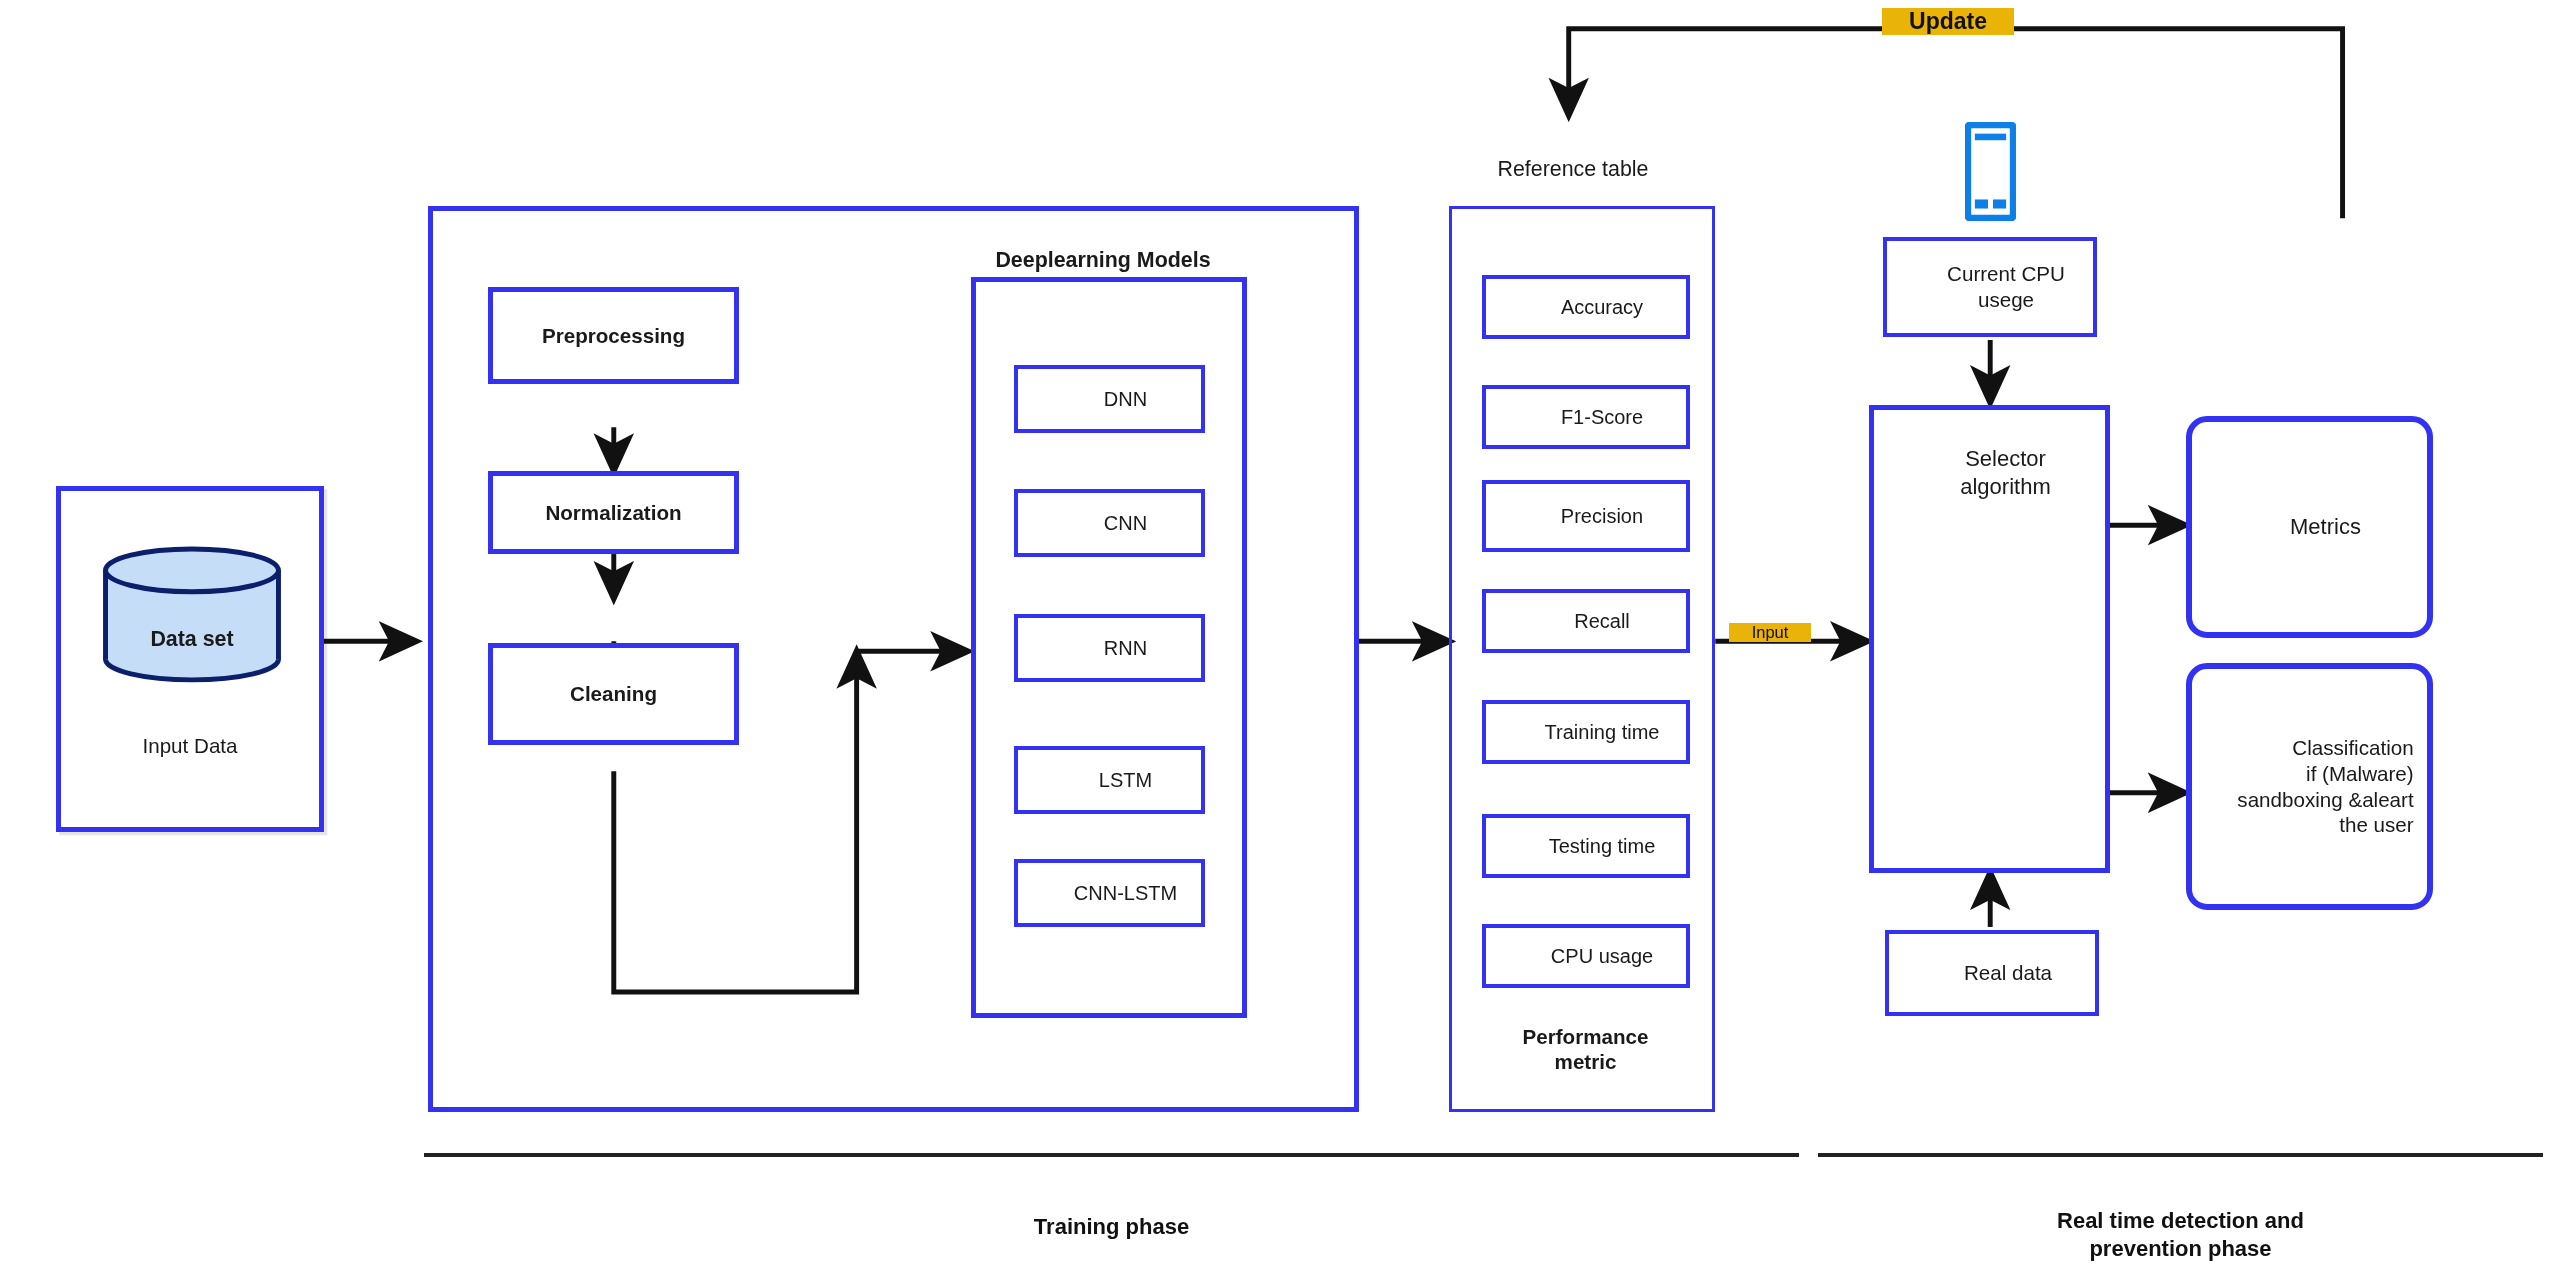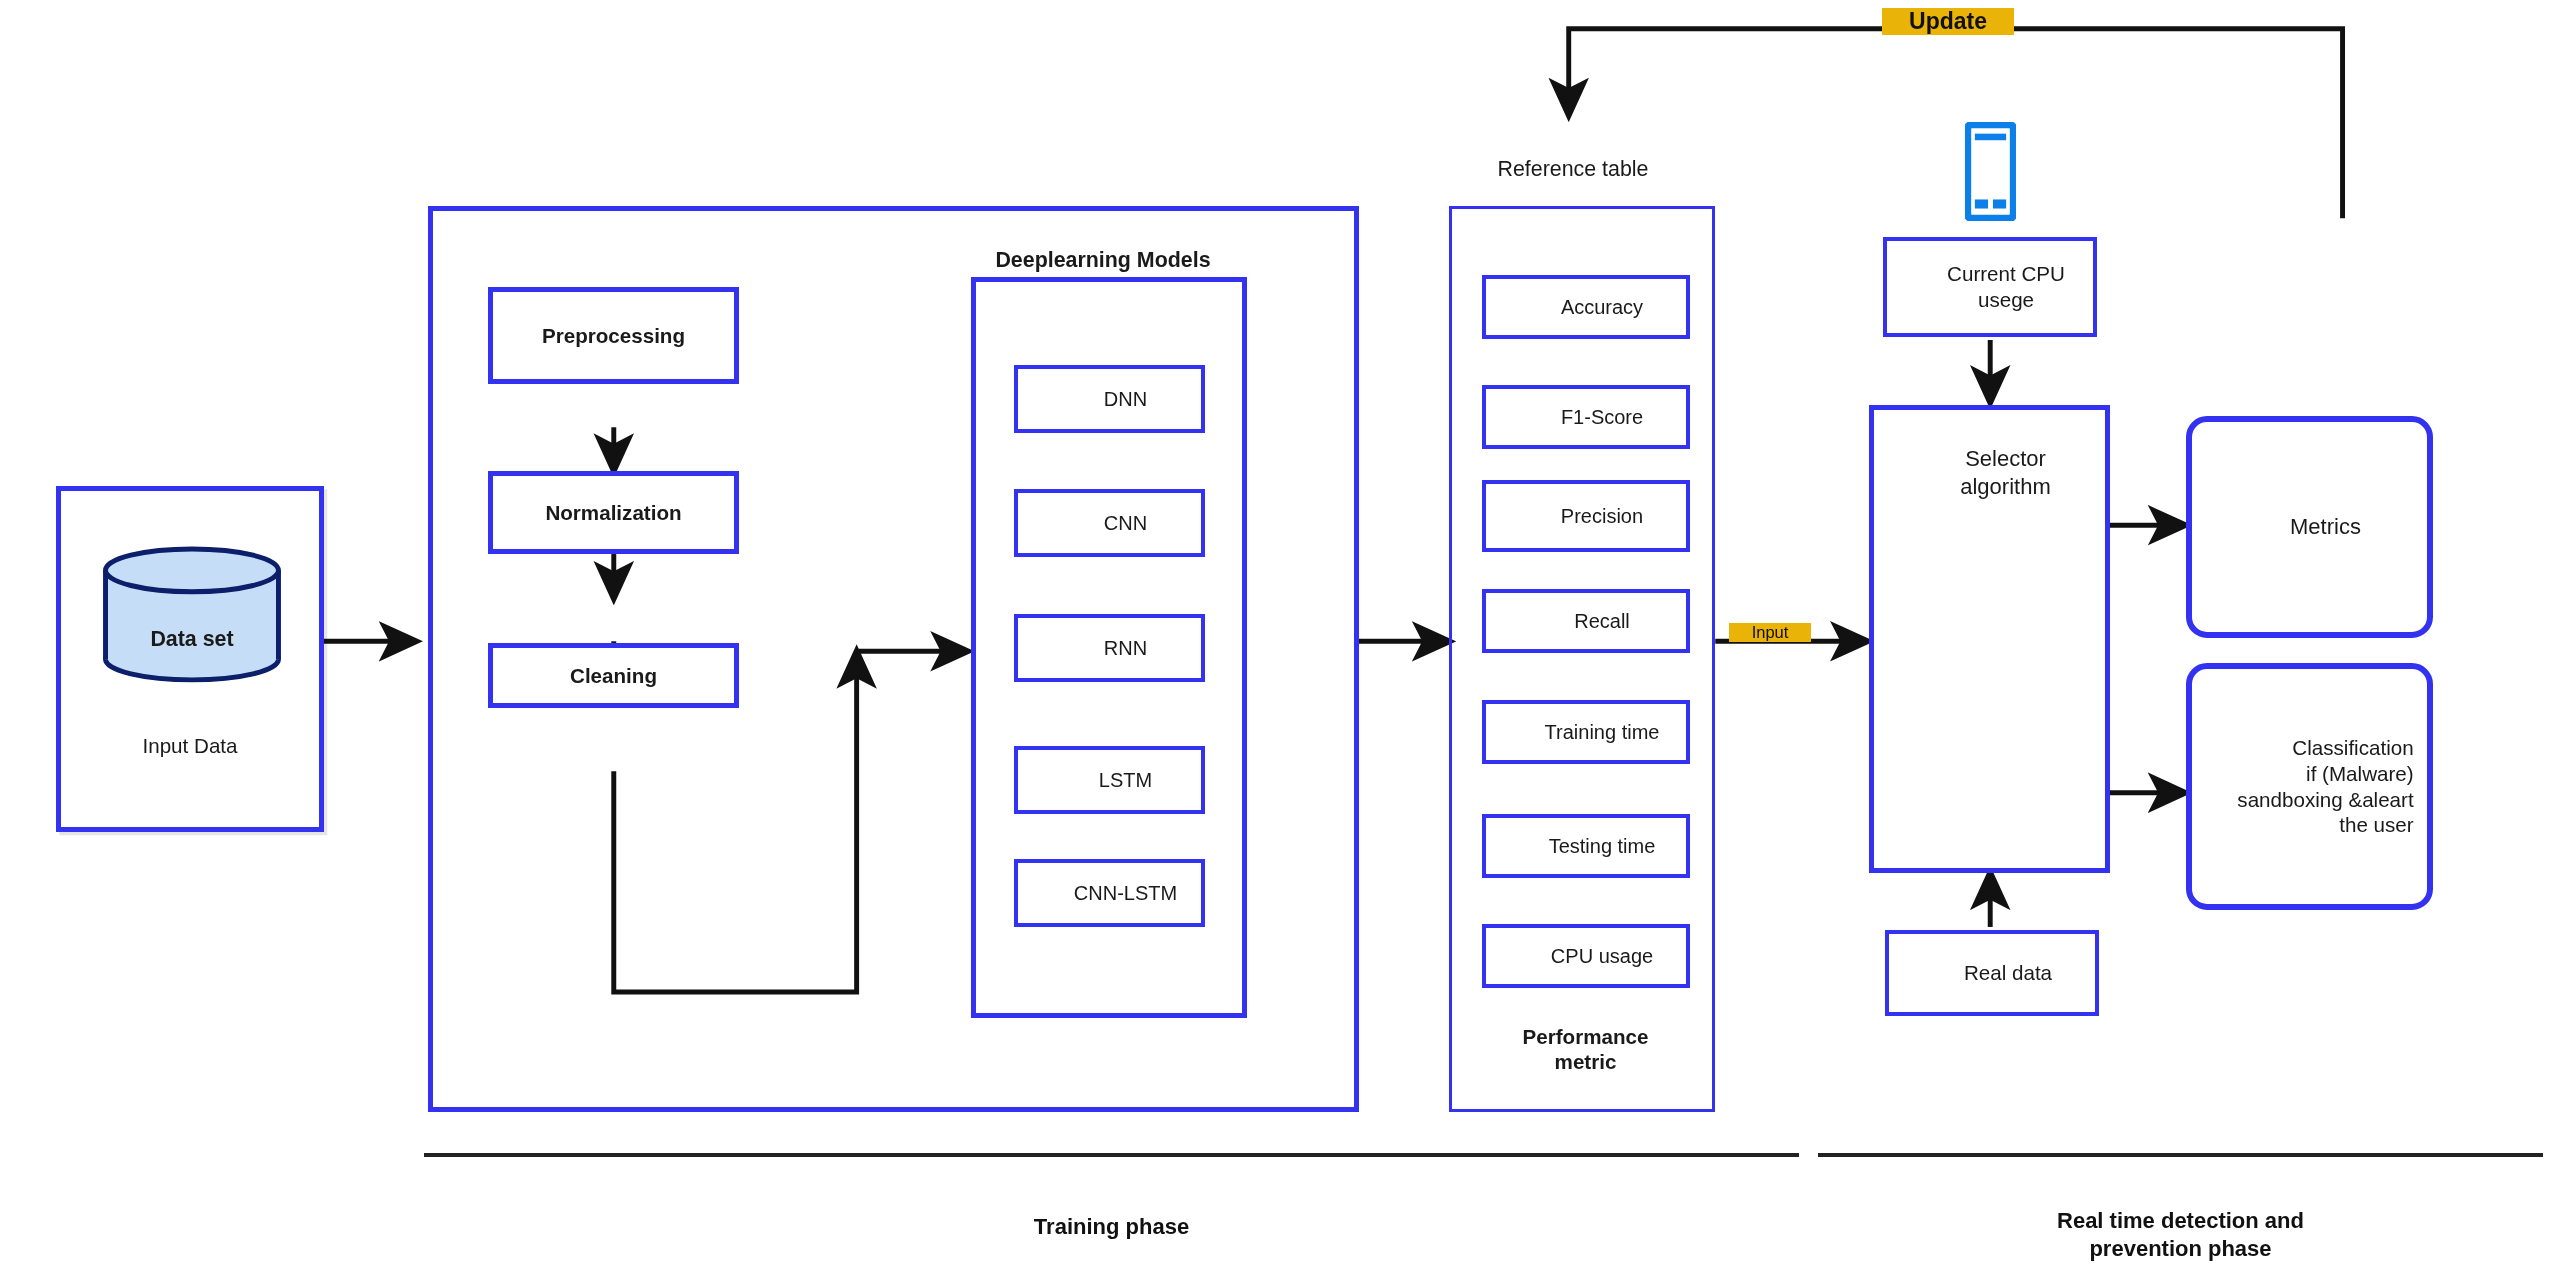--- a/index.html
+++ b/index.html
@@ -86,21 +86,21 @@
   </div>
 
   <div class="container" style="left:428px;top:206px;width:931px;height:906px;"></div>
 
   <div class="box" style="left:488px;top:287px;width:251px;height:97px;font-size:20.6px;">
     <span>Preprocessing</span>
   </div>
   <div class="box" style="left:488px;top:471px;width:251px;height:83px;font-size:20.6px;">
     <span>Normalization</span>
   </div>
-  <div class="box" style="left:488px;top:643px;width:251px;height:65px;font-size:20.6px;">
+  <div class="box" style="left:488px;top:643px;width:251px;height:102px;font-size:20.6px;">
     <span>Cleaning</span>
   </div>
 
   <div class="caption" style="left:922px;top:247px;width:362px;font-size:21.4px;">
     <span>Deeplearning Models</span>
   </div>
   <div class="container" style="left:971px;top:277px;width:276px;height:741px;border-width:5.8px;"></div>
 
   <div class="box thin plain" style="left:1014px;top:365px;width:191px;height:68px;font-size:20px;text-align:center;">
     <span>DNN</span>

